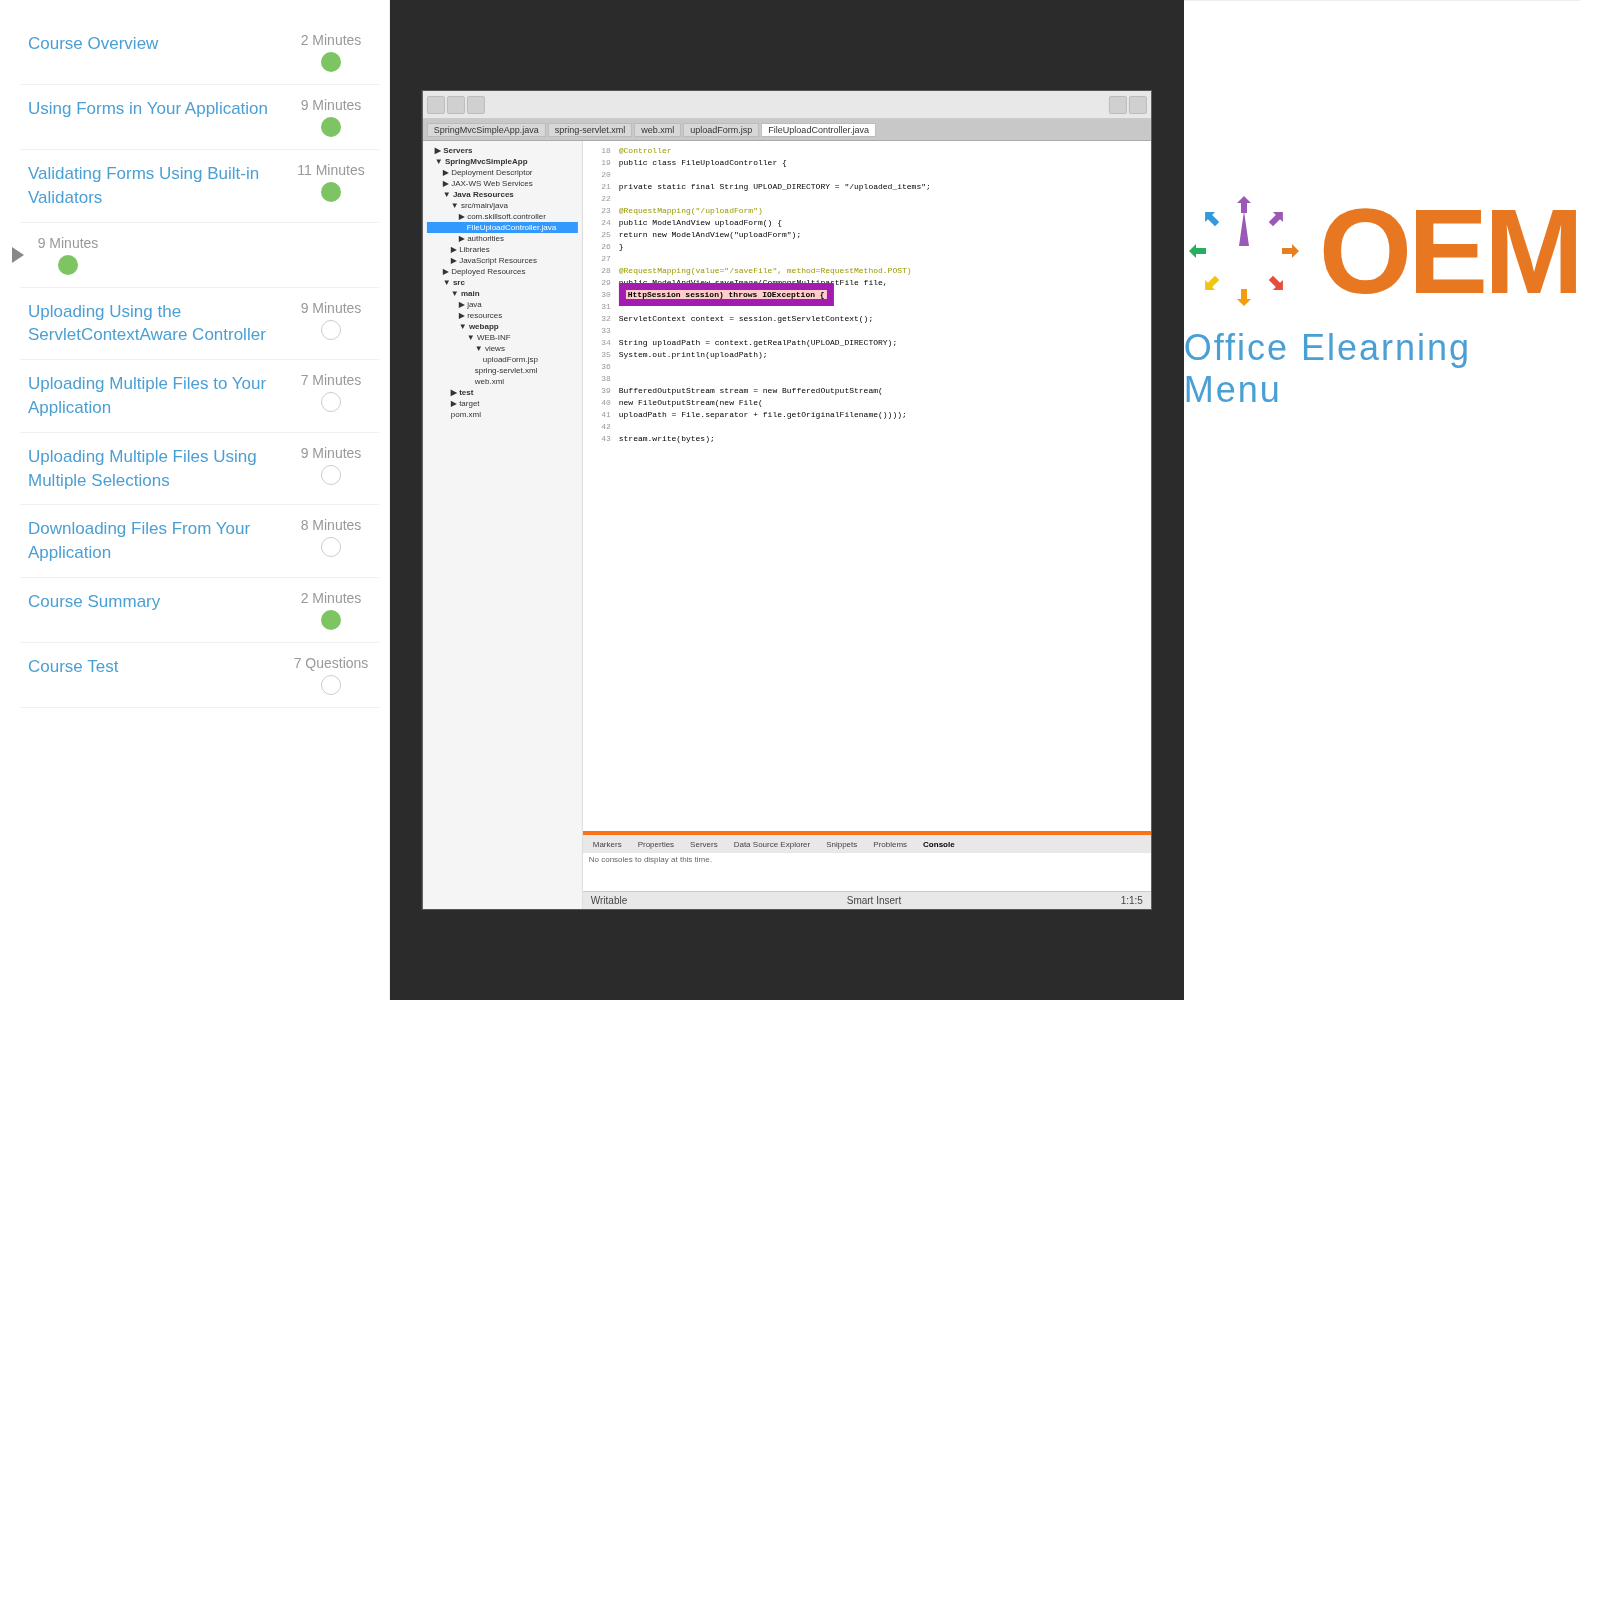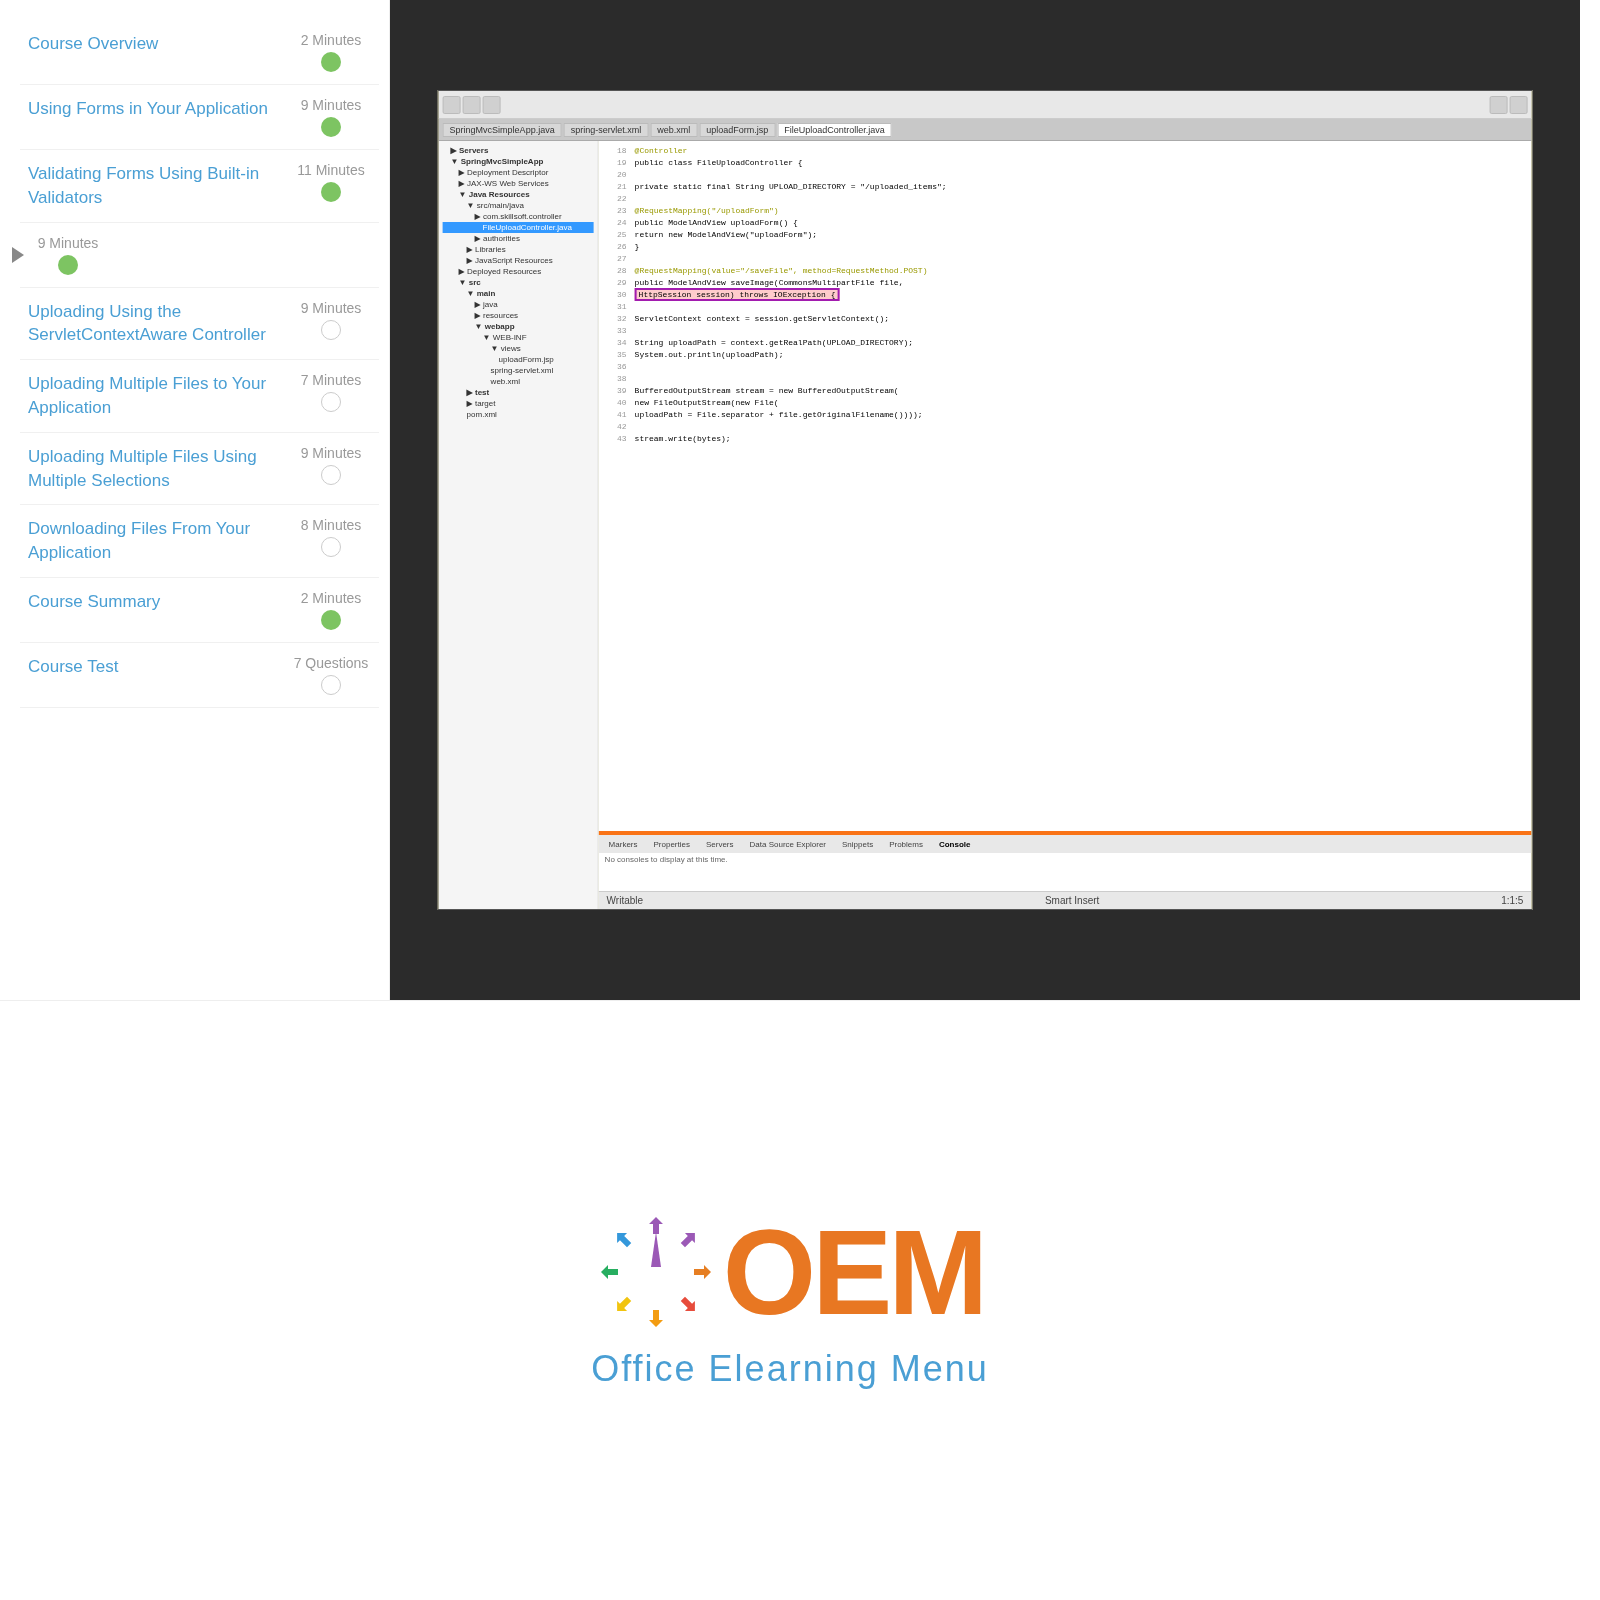--- a/index.html
+++ b/index.html
@@ -8,21 +8,21 @@
       height: 1600px;
       background: #fff;
       font-family: Arial, sans-serif;
       overflow: hidden;
     }
 
     .main-container {
       display: flex;
       width: 1580px;
       height: 1600px;
-      flex-direction: column;
+      flex-direction: row;
     }
 
     .top-section {
       display: flex;
       width: 100%;
       height: 1000px;
     }
 
     
     .sidebar {
@@ -213,22 +213,23 @@
     }
 
     .line-num {
       color: #999;
       min-width: 20px;
       text-align: right;
     }
     .annotation { color: #999900; text-align: center; }
     .highlight-box {
       background: #ffcccc;
-      border: 2px solid #a21caf;
+      border: 7px solid #a21caf;
       padding: 0 2px;
+      font-weight: bold;
     }
 
     .ide-console {
       height: 60px;
       background: #fff;
       border-top: 4px solid #f97316;
     }
 
     .console-tabs {
       height: 18px;
@@ -265,21 +266,21 @@
     .logo-container {
       display: flex;
       flex-direction: column;
       align-items: center;
       gap: 16px;
     }
 
     .logo-row {
       display: flex;
       align-items: center;
-      gap: 7px;
+      gap: 15px;
     }
 
     .logo-icon {
       width: 120px;
       height: 120px;
     }
 
     .logo-text-oem {
       font-size: 120px;
       font-weight: 900;

